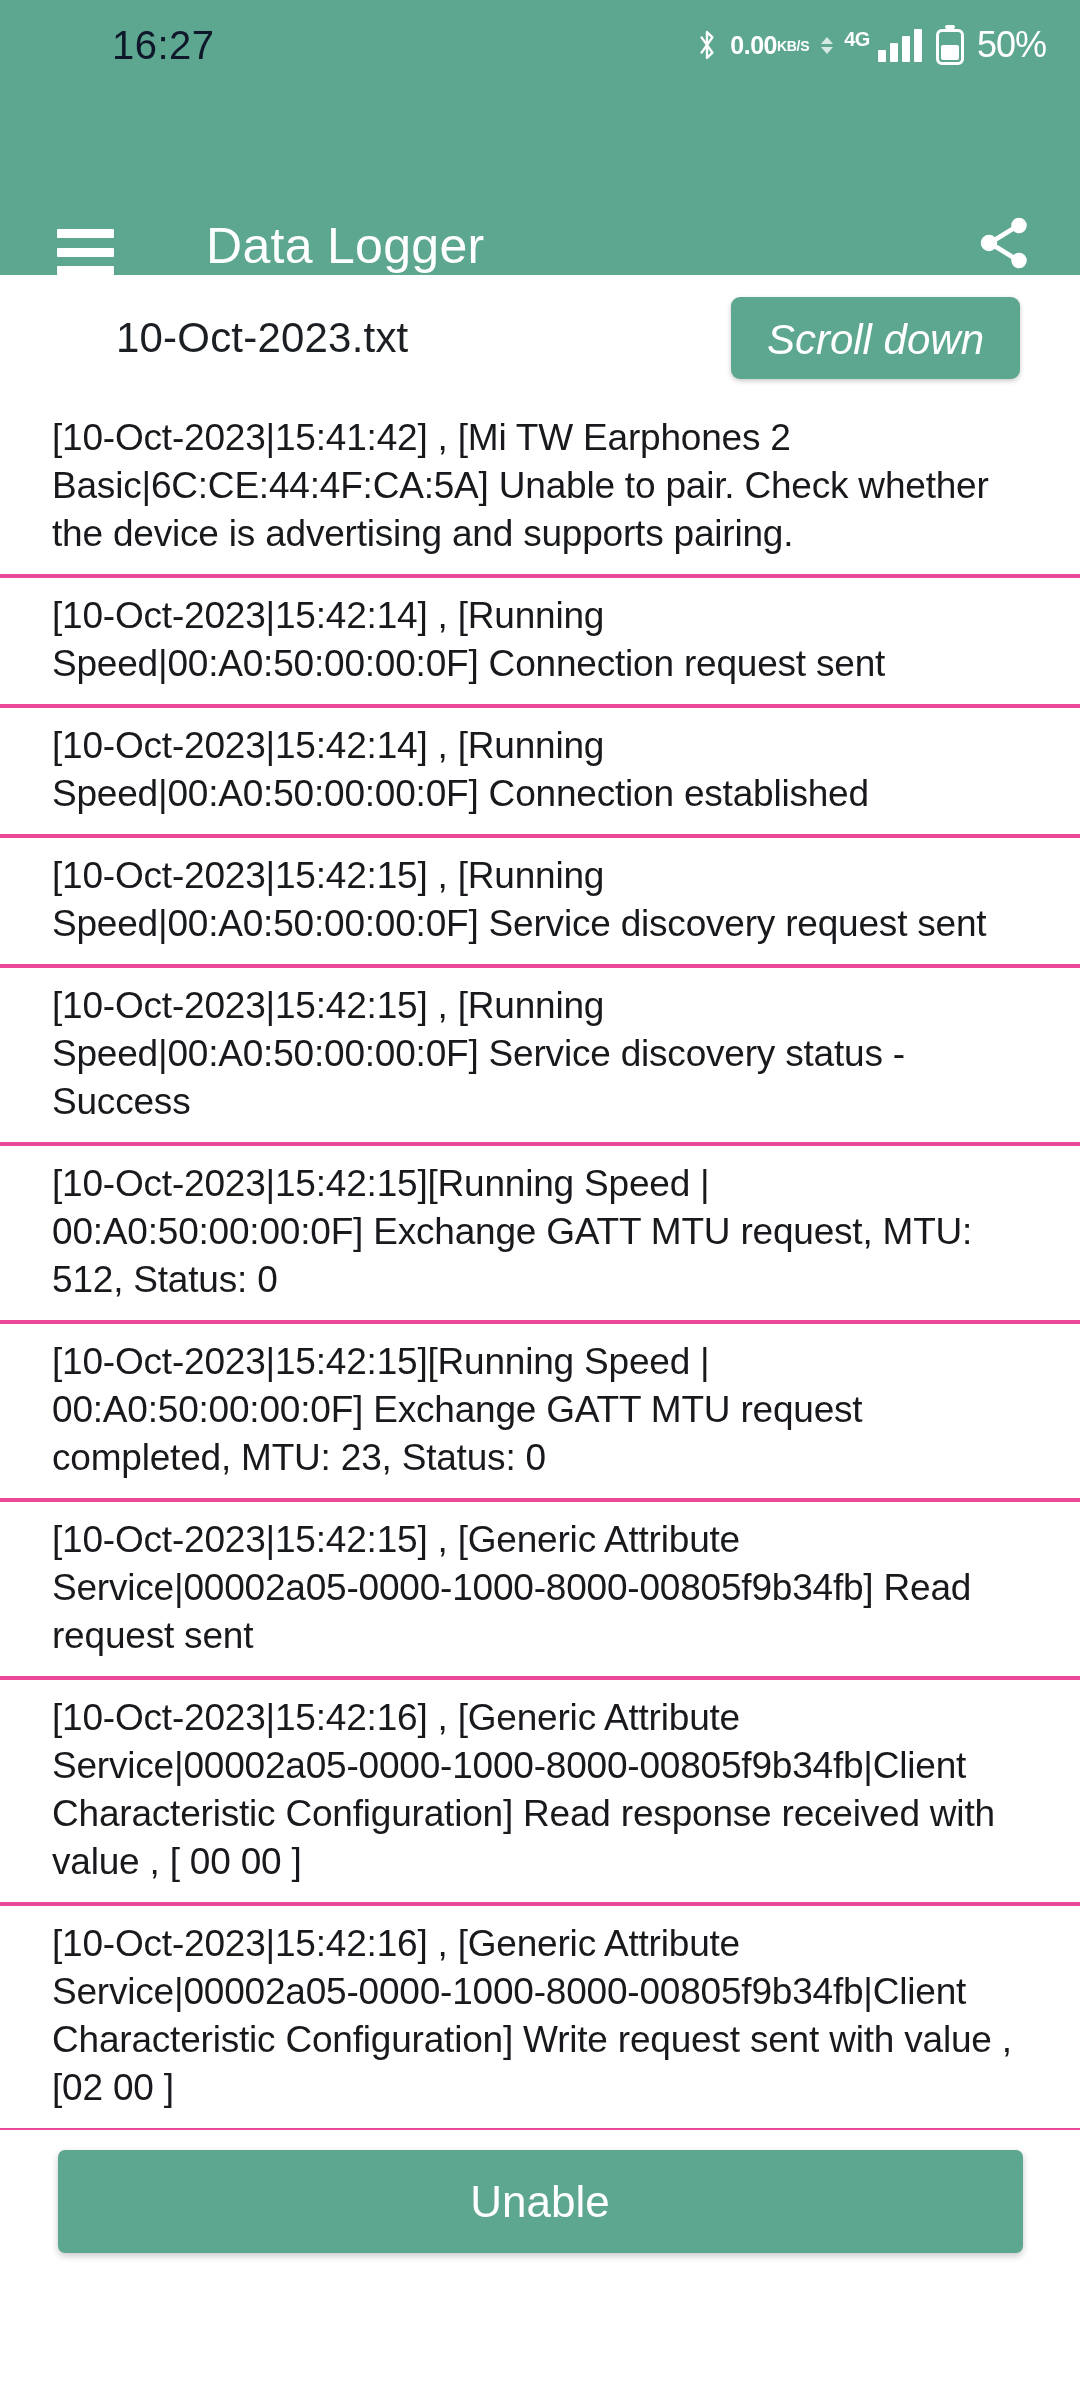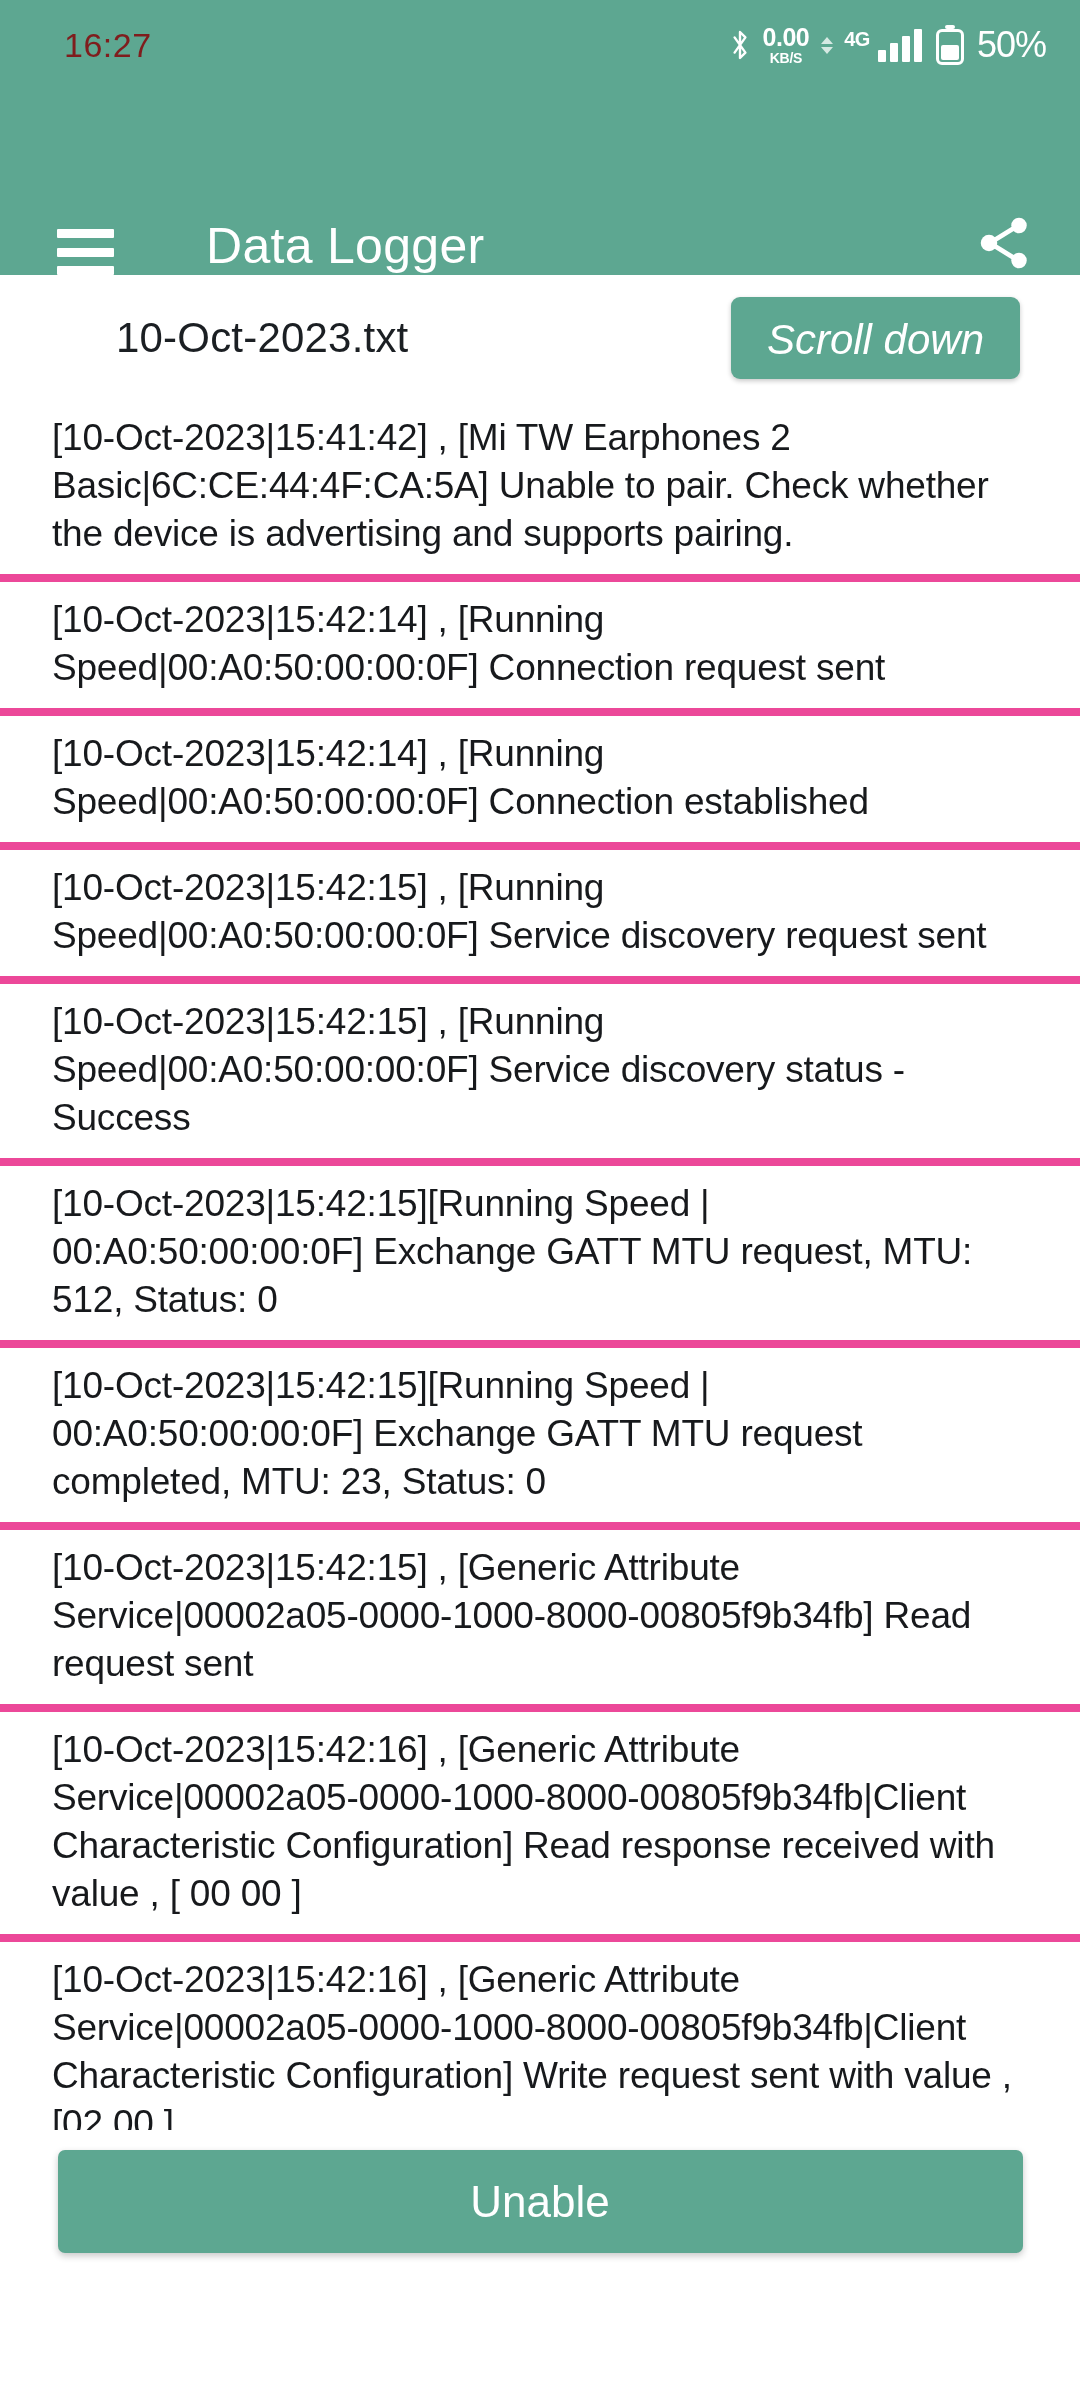--- a/index.html
+++ b/index.html
@@ -25,36 +25,36 @@
   .status-bar {
     height: 90px;
     background: #5DA791;
     display: flex;
     align-items: center;
     flex: 0 0 auto;
     padding: 0 34px 0 0;
     color: #ffffff;
   }
   .status-clock {
-    font-size: 34px;
+    font-size: 40px;
     font-weight: 400;
     letter-spacing: 0.5px;
-    margin-left: 64px;
-    color: #7f1d1d;
+    margin-left: 112px;
+    color: #0f172a;
   }
   .status-right {
     margin-left: auto;
     display: flex;
     align-items: center;
     gap: 10px;
   }
   .bt-icon { width: 26px; height: 36px; display:block; }
   .net-speed {
     display: flex;
-    flex-direction: column;
+    flex-direction: row;
     align-items: center;
     line-height: 1;
   }
   .net-speed .v { font-size: 25px; font-weight: 700; letter-spacing: -0.5px; }
   .net-speed .u { font-size: 14px; font-weight: 700; letter-spacing: -0.3px; margin-top: 1px;}
   .arrows { display:flex; flex-direction:column; align-items:center; gap:3px; margin: 0 1px 0 2px;}
   .arr { width:0;height:0;border-left:6px solid transparent;border-right:6px solid transparent;}
   .arr.up { border-bottom:7px solid rgba(255,255,255,.75); }
   .arr.dn { border-top:7px solid rgba(255,255,255,.75); }
   .gen-label { font-size: 20px; font-weight: 700; align-self: flex-start; margin-top:4px; letter-spacing:-0.5px;}
@@ -134,21 +134,21 @@
   }
 
   
   .log-list {
     flex: 1 1 auto;
     overflow: hidden;
     position: relative;
   }
   .log-item {
     padding: 14px 54px 16px 52px;
-    border-bottom: 8px solid #ec4899;
+    border-bottom: 4px solid #ec4899;
     font-size: 37px;
     line-height: 48px;
     color: #17191c;
     letter-spacing: -0.2px;
     word-break: break-word;
   }
   .log-item:last-child { border-bottom: none; }
 
   
   .history-wrap {

